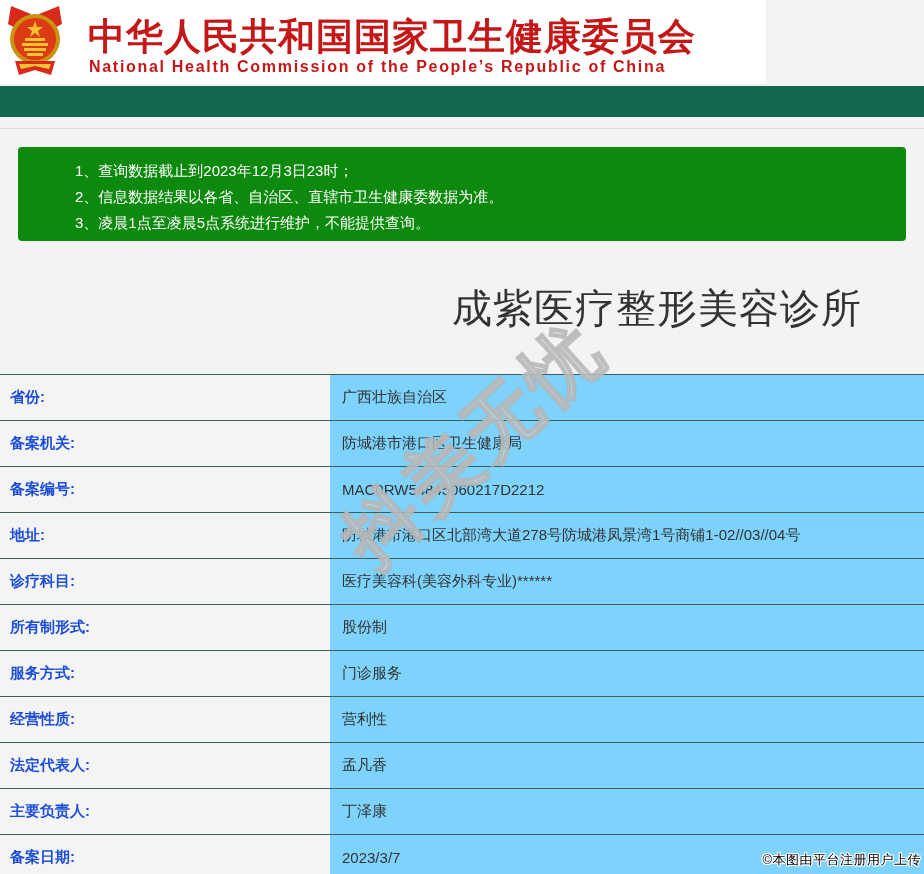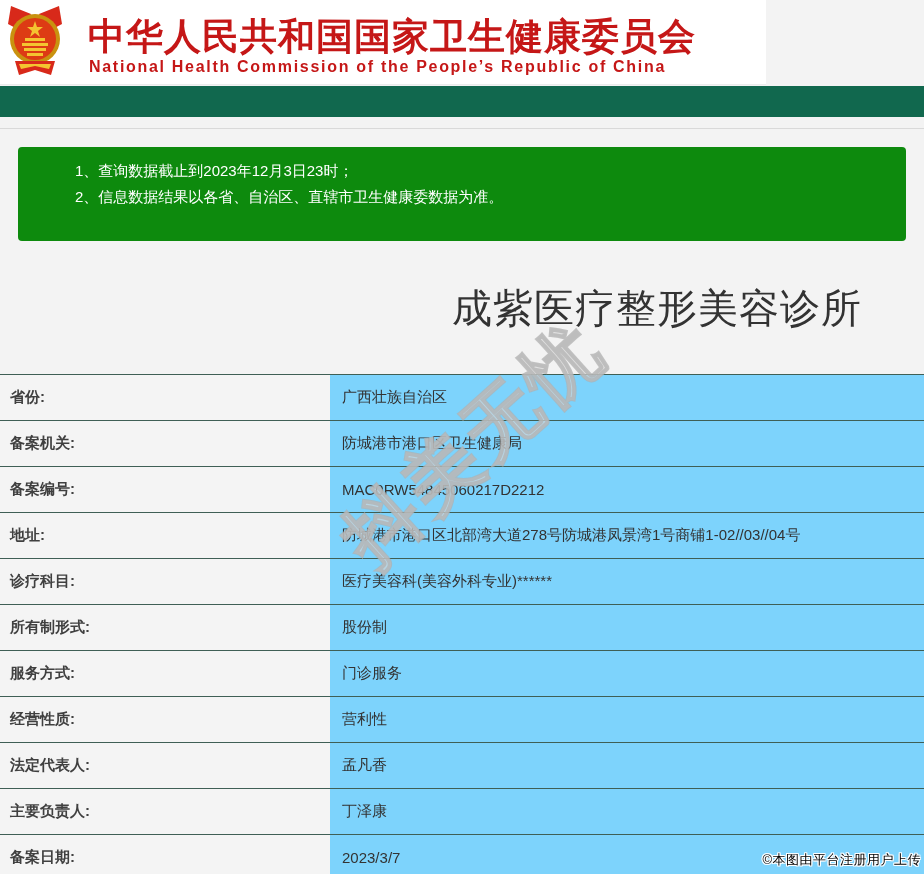--- a/index.html
+++ b/index.html
@@ -32,21 +32,21 @@
   .watermark{position:absolute;left:275px;top:290px;width:400px;height:310px;z-index:9;
              display:flex;align-items:center;justify-content:center;transform:rotate(-42deg);
              font-size:74px;font-weight:bold;letter-spacing:6px;white-space:nowrap;
              color:rgba(255,255,255,0.35);-webkit-text-stroke:2px rgba(178,178,178,0.75);
              text-shadow:0 0 1px rgba(170,170,170,0.5);pointer-events:none;}
 
   
   .rtable{position:absolute;top:374px;left:0;width:924px;}
   .rrow{display:flex;height:45px;border-top:1px solid var(--table-border,#3f5f55);}
   .cell-label{width:330px;box-sizing:border-box;background:var(--label-bg,#f4f4f4);
-              display:flex;align-items:center;padding-left:10px;font-size:15px;font-weight:bold;color:#404040;}
+              display:flex;align-items:center;padding-left:10px;font-size:15px;font-weight:bold;color:#1d4ed8;}
   .cell-value{flex:1;background:#7dd3fc;display:flex;align-items:center;padding-left:12px;
               font-size:15px;color:#333;white-space:nowrap;}
 
   
   .badge{position:absolute;right:3px;top:851px;font-size:13px;font-weight:normal;color:#000;
          letter-spacing:0.5px;z-index:20;white-space:nowrap;
          text-shadow:-1px -1px 0 #fff,1px -1px 0 #fff,-1px 1px 0 #fff,1px 1px 0 #fff,
                      0 -1px 0 #fff,0 1px 0 #fff,-1px 0 0 #fff,1px 0 0 #fff;}
 </style>
 </head>
@@ -71,20 +71,21 @@
     <div class="header-cn">中华人民共和国国家卫生健康委员会</div>
     <div class="header-en">National Health Commission of the People’s Republic of China</div>
   </div>
 
   <div class="navbar"></div>
   <div class="hairline"></div>
 
   <div class="notice">
     <div>1、查询数据截止到2023年12月3日23时；</div>
     <div>2、信息数据结果以各省、自治区、直辖市卫生健康委数据为准。</div>
+    <div>3、凌晨1点至凌晨5点系统进行维护，不能提供查询。</div>
   </div>
 
   <div class="clinic-title">成紫医疗整形美容诊所</div>
 
   <div class="watermark">抖美无忧</div>
 
   <div class="rtable">
       <div class="rrow">
         <div class="cell-label">省份:</div>
         <div class="cell-value">广西壮族自治区</div>

